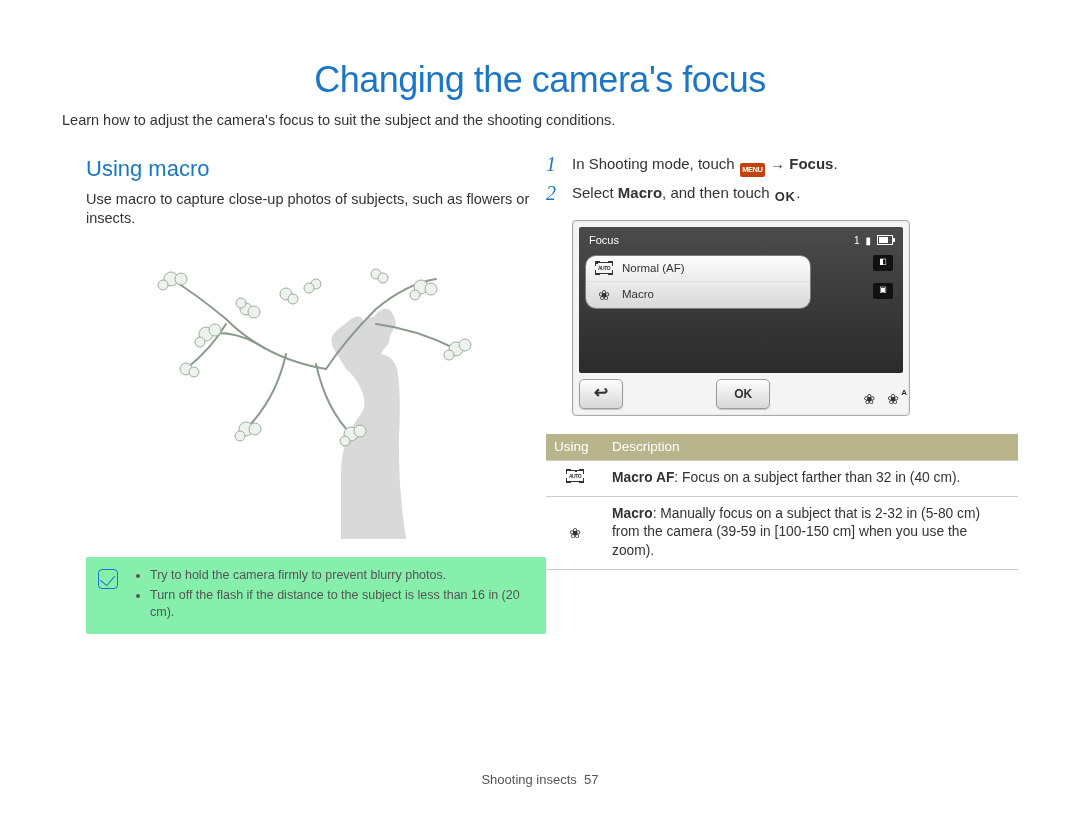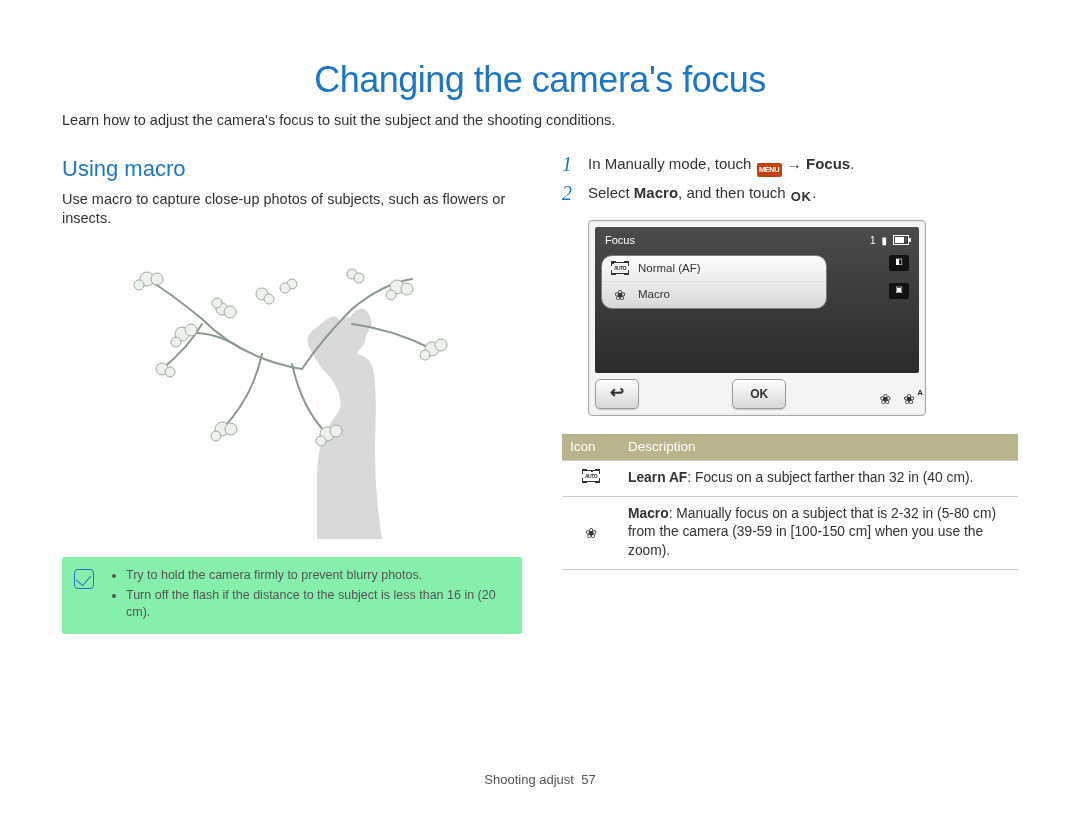--- a/index.html
+++ b/index.html
@@ -27,21 +27,21 @@
     font-family: Arial, Helvetica, sans-serif;
     letter-spacing: -0.5px;
     text-align: center;
   }
   .intro {
     font-size: 14.5px;
     margin-bottom: 24px;
   }
   .cols {
     display: flex;
-    gap: 40px;
+    margin-left: 24px;
   }
   .col-left {
     width: 460px;
     flex-shrink: 0;
   }
   .col-right {
     flex: 1;
   }
   h2.subhead {
     font-size: 22px;
@@ -396,21 +396,21 @@
           <li>Try to hold the camera firmly to prevent blurry photos.</li>
           <li>Turn off the flash if the distance to the subject is less than 16 in (20 cm).</li>
         </ul>
       </div>
     </div>
 
     <div class="col-right">
 
       <div class="step">
         <span class="num">1</span>
-        <span>In Manually mode, touch </span><span class="inline-icon">
+        <span>In Shooting mode, touch </span><span class="inline-icon">
             <span class="menu-badge">MENU</span>
           </span><span> → </span><b>Focus</b><span>.</span>
       </div>
 
       <div class="step">
         <span class="num">2</span>
         <span>Select </span><b>Macro</b><span>, and then touch </span><span class="inline-icon ok-badge">OK</span><span>.</span>
       </div>
 
       <div class="cam-screen">
@@ -458,35 +458,35 @@
           <div class="cam-macro-icons">
             <span class="tulip">❀</span>
             <span class="tulipA">❀<sup>A</sup></span>
           </div>
         </div>
       </div>
 
       <table class="desc">
         <tbody>
             <tr>
-          <th>Icon</th>
+          <th>Using</th>
           <th>Description</th>
         </tr>
         <tr>
           <td class="ic">
             <span class="af-frame"><span class="c1"></span><span class="c2"></span><span class="c3"></span><span class="c4"></span><span class="auto">AUTO</span></span>
           </td>
-          <td><b>Learn AF</b><span>: Focus on a subject farther than 32 in (40 cm).</span></td>
+          <td><b>Macro AF</b><span>: Focus on a subject farther than 32 in (40 cm).</span></td>
         </tr>
         <tr>
           <td class="ic tulip">❀</td>
           <td><b>Macro</b><span>: Manually focus on a subject that is 2-32 in (5-80 cm) from the camera (39-59 in [100-150 cm] when you use the zoom).</span></td>
         </tr>
       </tbody>
         </table>
 
     </div>
   </div>
 
   <div class="footer">
-    <span>Shooting adjust</span>&nbsp;&nbsp;<span>57</span>
+    <span>Shooting insects</span>&nbsp;&nbsp;<span>57</span>
   </div>
 </div>
 
 </body></html>

